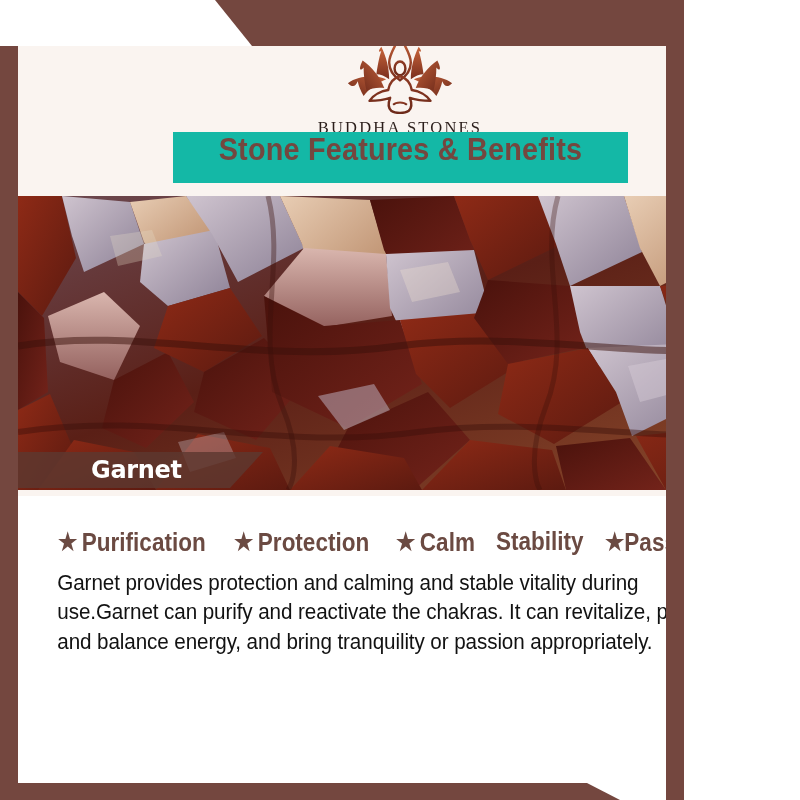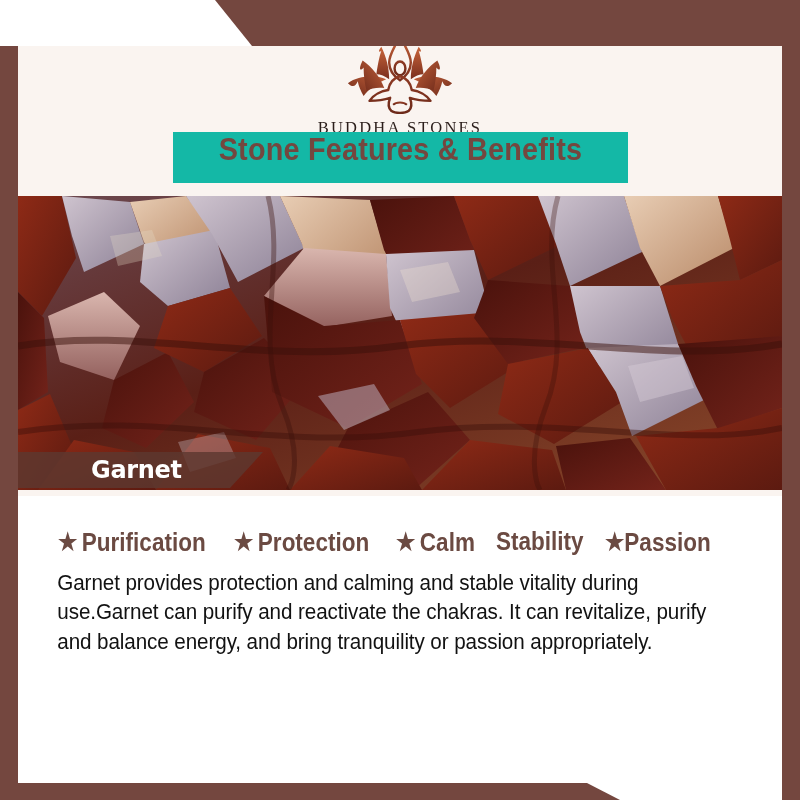--- a/index.html
+++ b/index.html
@@ -6,21 +6,21 @@
     margin: 0;
     padding: 0;
     background: #ffffff;
   }
   body {
     font-family: "Liberation Sans", sans-serif;
   }
 
   .poster {
     position: relative;
-    width: 800px;
+    width: 684px;
     height: 800px;
     overflow: hidden;
     background: #ffffff;
   }
 
   
   .frame-top-bar {
     position: absolute;
     top: 0;
     left: 0;

